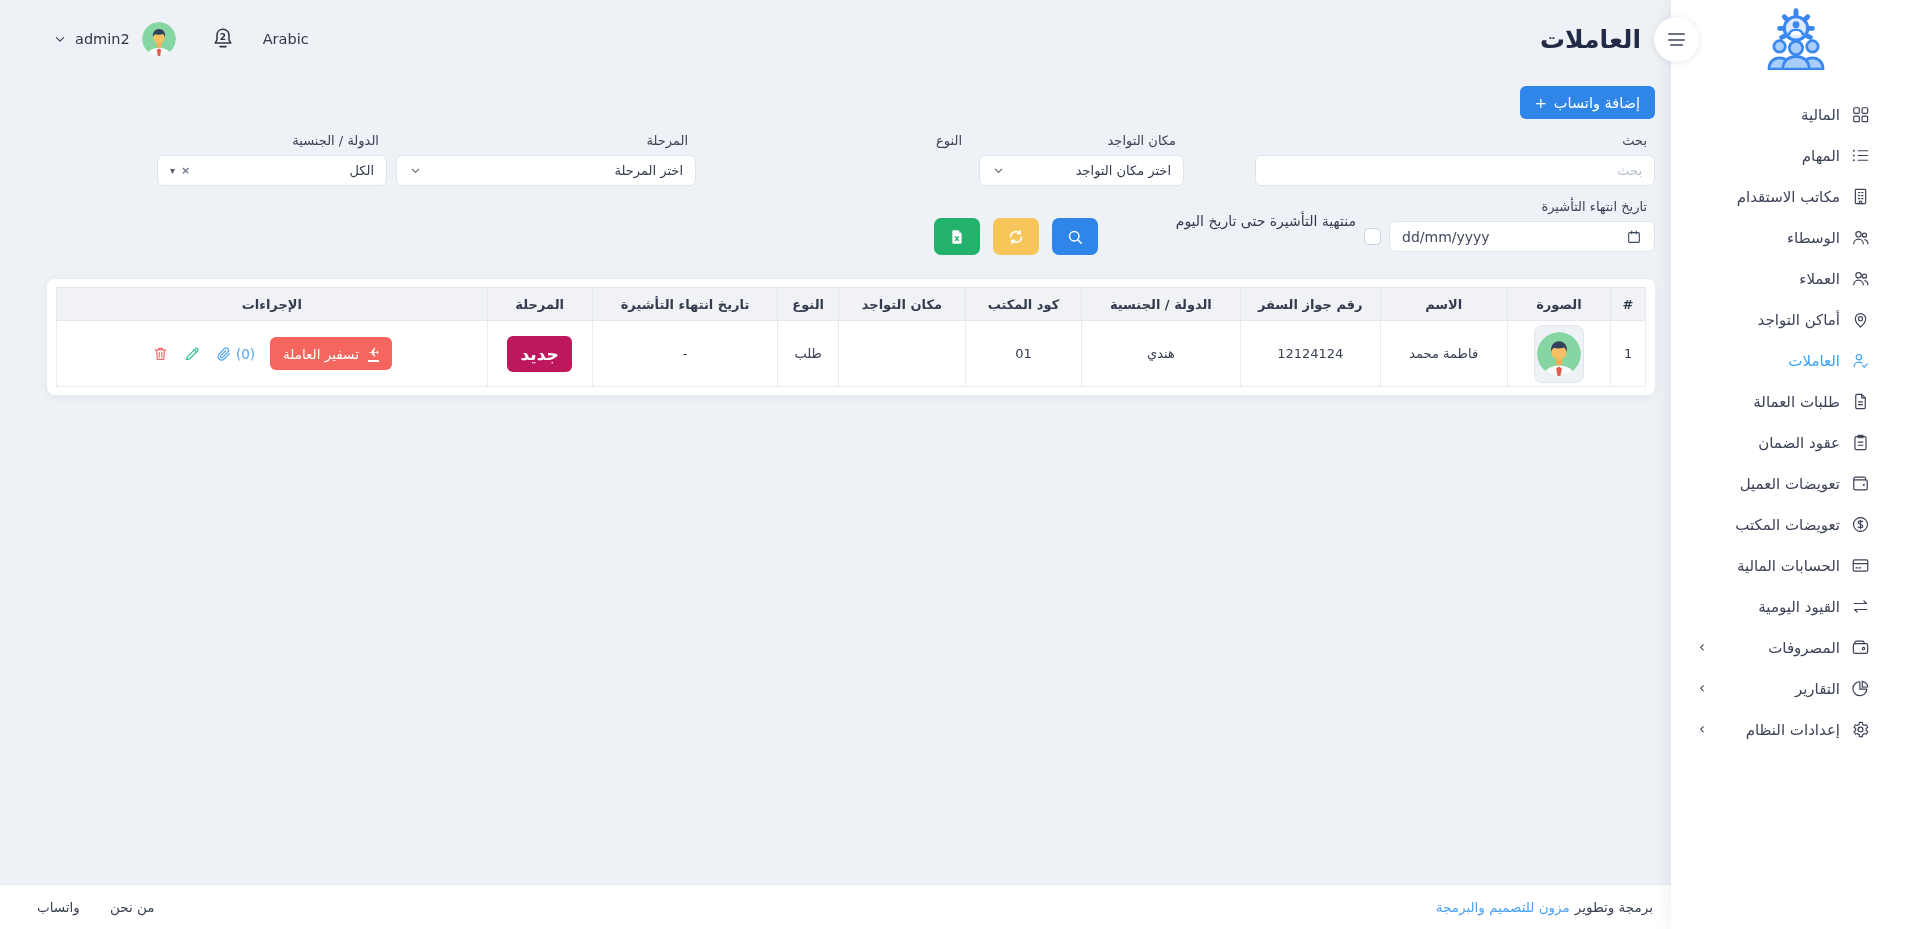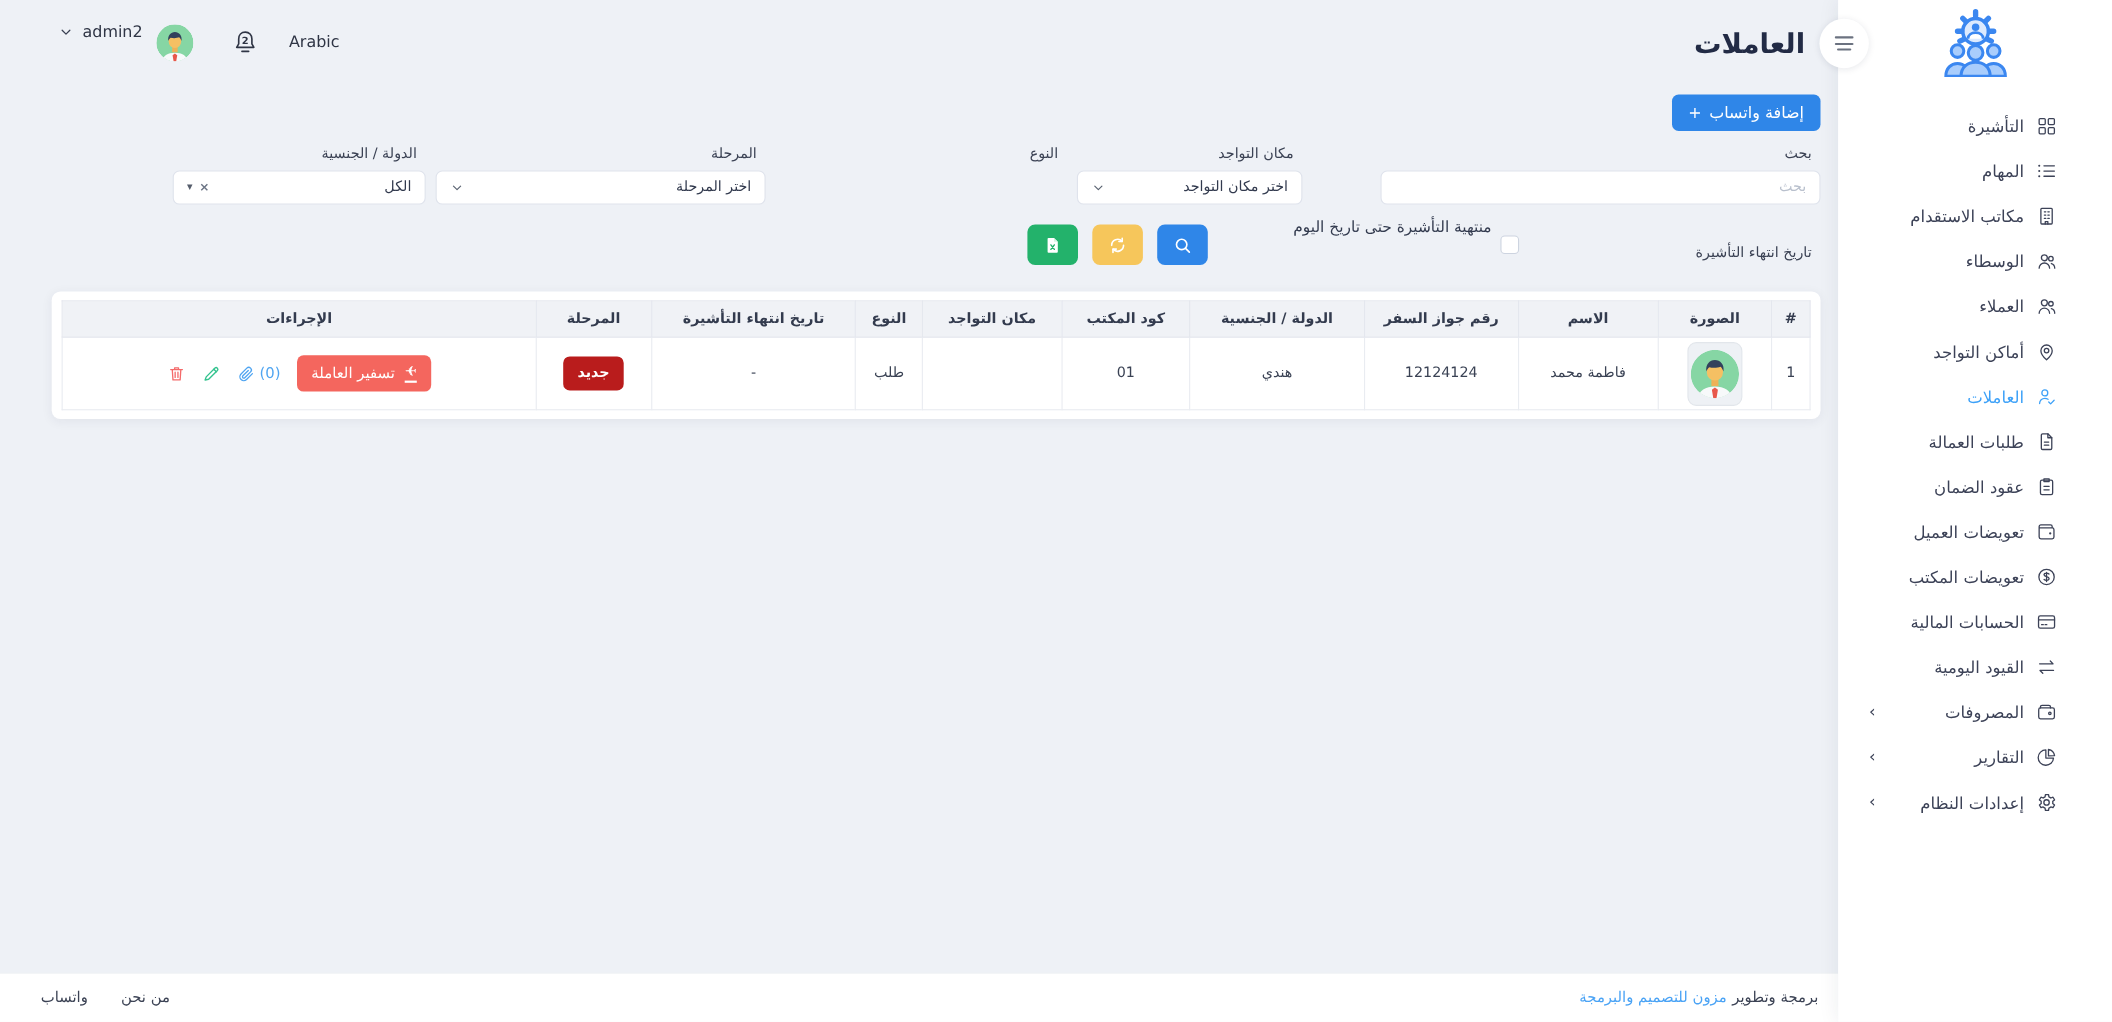--- a/index.html
+++ b/index.html
@@ -18,21 +18,21 @@
 
   
   .main { flex:1; display:flex; flex-direction:column; position:relative; }
   .topbar { height:74px; display:flex; align-items:center; justify-content:space-between; padding:4px 30px 0 53px; }
   .page-title { font-size:25px; font-weight:bold; color:#222b45; }
   .user-cluster { display:flex; align-items:center; }
   .lang { font-size:14.5px; color:#2f3545; cursor:pointer; }
   .bell { margin:0 27px 0 34px; cursor:pointer; display:flex; }
   .avatar-sm { width:34px; height:34px; border-radius:50%; overflow:hidden; flex:0 0 auto; cursor:pointer; }
   .uname { font-size:14.5px; color:#2f3545; margin:0 12px 0 8px; }
-  .user-menu { display:flex; cursor:pointer; }
+  .user-menu { display:flex; align-items:center; cursor:pointer; }
 
   .content { flex:1; padding:0 16px 0 47px; }
   .add-row { display:flex; margin-top:12px; }
   .btn-add { display:flex; align-items:center; gap:7px; height:33px; padding:0 15px; background:#2f86e8; border:none; border-radius:6px; color:#fff; font-size:14.5px; font-family:inherit; cursor:pointer; }
 
   .f-row1 { display:flex; gap:9px; margin-top:14px; justify-content:flex-start; }
   .field { display:flex; flex-direction:column; gap:7px; }
   .field > label { font-size:13px; color:#3b4254; padding-left:10px; text-align:start; padding-right:8px; }
   .ctrl { height:31px; background:#fff; border:1px solid #dfe3ec; border-radius:6px; display:flex; align-items:center; padding:0 12px; font-size:13px; color:#323a4e; cursor:pointer; }
   .ctrl.select { justify-content:space-between; }
@@ -53,21 +53,21 @@
   .abtn { width:46px; height:37px; border:none; border-radius:7px; display:flex; align-items:center; justify-content:center; cursor:pointer; }
   .abtn svg { width:18px; height:18px; }
   .b-search { background:#2f86e8; } .b-refresh { background:#f6c65b; } .b-excel { background:#23b26b; }
 
   
   .tcard { margin-top:27px; background:#fff; border-radius:8px; box-shadow:0 2px 10px rgba(30,40,70,.06); padding:8px 9px; }
   table { width:100%; border-collapse:collapse; table-layout:fixed; }
   th { background:#f0f2f6; border:1px solid #e4e7ee; font-size:13px; font-weight:bold; color:#333b4e; height:33px; padding:0 6px; text-align:center; }
   td { border:1px solid #e9ecf1; font-size:13px; color:#3a4254; text-align:center; height:66px; padding:0 6px; }
   .photo-card { display:inline-flex; align-items:center; justify-content:center; width:50px; height:58px; background:#eef1f5; border:1px solid #e2e6eb; border-radius:8px; overflow:hidden; }
-  .badge { display:inline-block; background:#b91c1c; color:#fff; border-radius:6px; padding:8px 13px; font-size:13px; font-weight:bold; }
+  .badge { display:inline-block; background:#be185d; color:#fff; border-radius:6px; padding:8px 13px; font-size:17px; font-weight:bold; }
   .actions { display:flex; align-items:center; justify-content:center; gap:15px; }
   .btn-deport { display:flex; align-items:center; gap:9px; background:#f4665e; color:#fff; border:none; border-radius:6px; height:33px; padding:0 13px; font-size:13.5px; font-family:inherit; cursor:pointer; }
   .plane { display:inline-block; transform:scaleX(-1); font-size:13px; border-bottom:2px solid #fff; padding-bottom:1px; line-height:1; }
   .attach { display:flex; align-items:center; gap:4px; color:#50a5f1; font-size:13.5px; text-decoration:none; cursor:pointer; }
   .attach svg { width:16px; height:16px; }
   .icon-btn { background:none; border:none; padding:0; cursor:pointer; display:flex; }
   .icon-btn svg { width:17px; height:17px; }
 
   
   footer { height:45px; background:#fff; border-top:1px solid #e8ebf0; display:flex; align-items:center; justify-content:space-between; padding:0 18px 0 37px; font-size:13.5px; color:#3b4254; }
@@ -128,21 +128,21 @@
     <nav class="menu" id="menu">
         <div class="menu-item">
           <span style="display: flex;">
             <svg viewBox="0 0 24 24">
               <rect x="3.5" y="3.5" width="7" height="7" rx="1.2"></rect>
               <rect x="14" y="3.5" width="7" height="7" rx="1.2"></rect>
               <rect x="3.5" y="14" width="7" height="7" rx="1.2"></rect>
               <rect x="14" y="14" width="7" height="7" rx="1.2"></rect>
             </svg>
           </span>
-          <span>التأشيرة</span>
+          <span>المالية</span>
         </div>
         <div class="menu-item">
           <span style="display: flex;">
             <svg viewBox="0 0 24 24">
               <path d="M9 6h12M9 12h12M9 18h12"></path>
               <path d="M3.6 6h.01M3.6 12h.01M3.6 18h.01" stroke-width="2.4"></path>
             </svg>
           </span>
           <span>المهام</span>
         </div>
@@ -358,20 +358,29 @@
             <span style="flex:1">الكل</span>
             <span class="sel2-x">×</span>
             <span class="sel2-caret">▾</span>
           </div>
         </div>
       </div>
 
       <div class="f-row2">
         <div class="field date-field">
           <label>تاريخ انتهاء التأشيرة</label>
+          <div class="ctrl date-box">
+            <svg width="16" height="16" viewBox="0 0 24 24">
+              <g fill="none" stroke="#3f4a5e" stroke-width="1.7" stroke-linecap="round">
+                <rect x="4" y="5.5" width="16" height="14.5" rx="1.5"></rect>
+                <path d="M8.5 3.2V7M15.5 3.2V7"></path>
+              </g>
+            </svg>
+            <span dir="ltr">dd/mm/yyyy</span>
+          </div>
         </div>
         <input type="checkbox" class="cbx" style="">
         <span class="cbx-label">منتهية التأشيرة حتى تاريخ اليوم</span>
         <div class="btn-group">
           <button class="abtn b-search">
             <svg viewBox="0 0 24 24">
               <g fill="none" stroke="#fff" stroke-width="2" stroke-linecap="round">
                   <circle cx="11" cy="11" r="6.3"></circle>
                   <path d="M15.7 15.7l4.6 4.6"></path>
                 </g>

